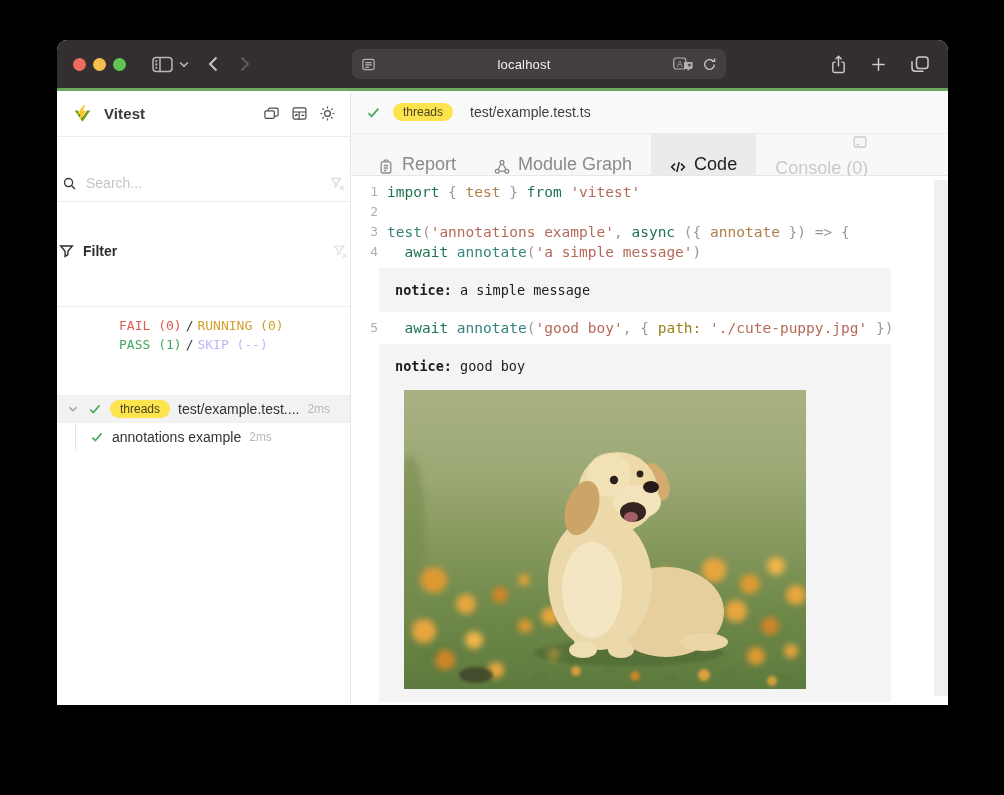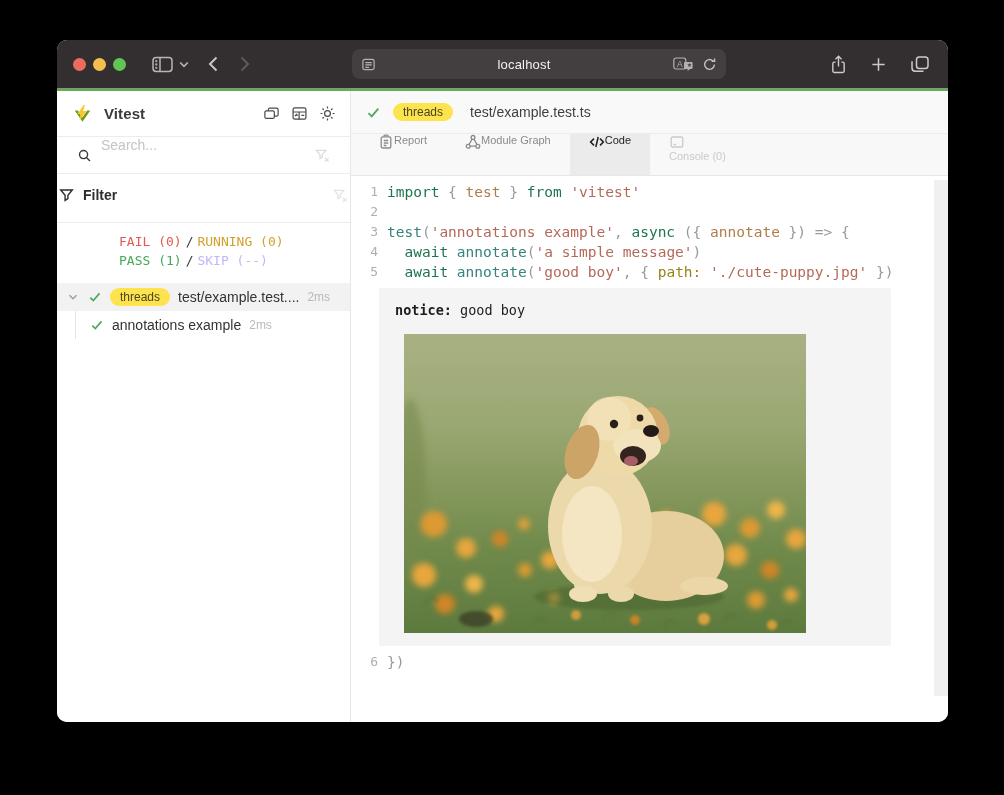--- a/index.html
+++ b/index.html
@@ -1,16 +1,16 @@
 <!DOCTYPE html>
 <html><head>
 <meta charset="utf-8">
 <style>
   html,body{margin:0;padding:0;background:#000;}
-  .stage{position:relative;width:1004px;height:795px;background:#000;overflow:hidden;
+  .stage{position:relative;width:1004px;height:705px;background:#000;overflow:hidden;
          font-family:"Liberation Sans",sans-serif;-webkit-font-smoothing:antialiased;}
   .window{position:absolute;left:57px;top:40px;width:891px;height:682px;border-radius:10px;
           overflow:hidden;background:#fff;display:flex;flex-direction:column;}
 
   
   .toolbar{height:48px;background:#332f30;display:flex;align-items:center;padding:0 18px 0 16px;flex:none;}
   .dots{display:flex;gap:7px;align-items:center;}
   .dot{width:13px;height:13px;border-radius:50%;}
   .dot.r{background:#ec6a5e}.dot.y{background:#f4bf50}.dot.g{background:#61c454}
   .tb-ic{display:flex;align-items:center;justify-content:center;}
@@ -21,31 +21,31 @@
   .urlbar{width:356px;height:30px;background:#433f40;border-radius:8px;display:flex;align-items:center;
           padding:0 9px;margin:0 auto;}
   .urlbar .label{flex:1;text-align:center;color:#f3f1f1;font-size:13px;letter-spacing:.2px;}
   .right-cluster{display:flex;align-items:center;gap:23px;margin-left:4px;}
 
   
   .accent-line{height:3px;background:#6da65f;flex:none;}
 
   
   .app{flex:1;display:flex;min-height:0;}
-  .sidebar{width:293px;flex:none;background:#fff;border-right:1px solid #e7e7e7;display:flex;flex-direction:column;}
+  .sidebar{width:293px;flex:none;background:#fff;border-right:1px solid #e7e7e7;display:flex;flex-direction:column;gap:28px;}
   .content{flex:1;display:flex;flex-direction:column;min-width:0;}
 
   
   .s-header{height:45px;flex:none;border-bottom:1px solid #ececec;display:flex;align-items:center;padding:0 14px;}
   .s-title{margin-left:10px;font-size:15px;color:#3a3a3a;font-weight:bold;letter-spacing:.1px;}
   .s-actions{margin-left:auto;display:flex;align-items:center;gap:11px;color:#4a4a4a;}
   .s-actions .tb-ic{cursor:pointer;}
 
   
-  .s-search{height:36px;flex:none;border-bottom:1px solid #ececec;display:flex;padding:0 20px;}
+  .s-search{height:36px;flex:none;border-bottom:1px solid #ececec;display:flex;align-items:center;padding:0 5px;}
   .s-search .ph{margin-left:9px;color:#c4c4c4;font-size:14px;flex:1;}
 
   
   .s-filter{padding:13px 2px 0;flex:none;}
   .f-title-row{display:flex;align-items:center;}
   .f-title{margin-left:9px;font-weight:bold;font-size:14px;color:#2d2d2d;}
   .cb-grid{display:grid;grid-template-columns:140px 1fr;row-gap:14px;margin-top:13px;}
   .cb{display:flex;align-items:center;gap:9px;font-size:14px;color:#2e2e2e;cursor:pointer;}
   .cb-box{width:13px;height:13px;border:1.6px solid #4c4c4c;border-radius:3px;flex:none;background:#fff;}
 
@@ -69,21 +69,21 @@
 
   
   .f-header{height:42px;flex:none;background:#f8f9f8;border-bottom:1px solid #ececec;display:flex;
             align-items:center;padding:0 15px;}
   .f-header .chk{display:flex;margin-right:12px;}
   .f-file{color:#3f3f3f;font-size:14px;margin-left:9px;}
 
   
   .tabs{height:41px;flex:none;background:#f7f8f7;border-bottom:1px solid #e7e7e7;display:flex;
         align-items:stretch;padding-left:8px;}
-  .tab{display:flex;align-items:flex-start;gap:0;padding:0 19px;font-size:11px;color:#8a8a8a;cursor:pointer;}
+  .tab{display:flex;align-items:flex-end;gap:8px;padding:0 19px;font-size:18px;color:#8a8a8a;cursor:pointer;}
   .tab .tic{display:flex;}
   .tab.active{background:#ebebeb;color:#1e1e1e;}
   .tab.disabled{color:#c9cbc9;cursor:default;flex-direction:column;}
 
   
   .codewrap{flex:1;position:relative;background:#fff;overflow:hidden;}
   .scroll-track{position:absolute;right:0;top:4px;width:14px;height:516px;background:#f0f0f0;}
   .code{padding-top:6px;font-family:"DejaVu Sans Mono",monospace;font-size:14.5px;line-height:20px;}
   .code-line{display:flex;white-space:pre;}
   .ln{width:27px;text-align:right;padding-right:9px;color:#aeaeae;flex:none;font-size:13px;}
@@ -329,20 +329,21 @@
               <span>Console (0)</span>
             </div>
           </div>
 
         <div class="codewrap">
           <div class="code">
               <div class="code-line"><span class="ln">1</span><span class="tk-kw">import</span><span class="tk-pun"> { </span><span class="tk-var">test</span><span class="tk-pun"> } </span><span class="tk-kw">from</span><span class="tk-pun"> </span><span class="tk-str">'vitest'</span></div>
               <div class="code-line"><span class="ln">2</span></div>
               <div class="code-line"><span class="ln">3</span><span class="tk-fn">test</span><span class="tk-pun">(</span><span class="tk-str">'annotations example'</span><span class="tk-pun">, </span><span class="tk-kw">async</span><span class="tk-pun"> ({ </span><span class="tk-var">annotate</span><span class="tk-pun"> }) =&gt; {</span></div>
               <div class="code-line"><span class="ln">4</span><span class="tk-pun">  </span><span class="tk-kw">await</span><span class="tk-pun"> </span><span class="tk-fn">annotate</span><span class="tk-pun">(</span><span class="tk-str">'a simple message'</span><span class="tk-pun">)</span></div>
+              <div class="notice"><b>notice:</b> a simple message</div>
               <div class="code-line"><span class="ln">5</span><span class="tk-pun">  </span><span class="tk-kw">await</span><span class="tk-pun"> </span><span class="tk-fn">annotate</span><span class="tk-pun">(</span><span class="tk-str">'good boy'</span><span class="tk-pun">, { </span><span class="tk-prop">path:</span><span class="tk-pun"> </span><span class="tk-str">'./cute-puppy.jpg'</span><span class="tk-pun"> })</span></div>
               <div class="notice"><b>notice:</b> good boy<div class="nimg">
   <svg width="402" height="299" viewBox="0 0 402 299">
     <defs>
       <linearGradient id="bgG" x1="0" y1="0" x2="0" y2="1">
         <stop offset="0" stop-color="#a9b183"></stop>
                         <stop offset="0.3" stop-color="#9aa873"></stop>
         <stop offset="0.52" stop-color="#86985d"></stop>
                         <stop offset="0.72" stop-color="#6f8a4b"></stop>
         <stop offset="1" stop-color="#5d7a3e"></stop>

